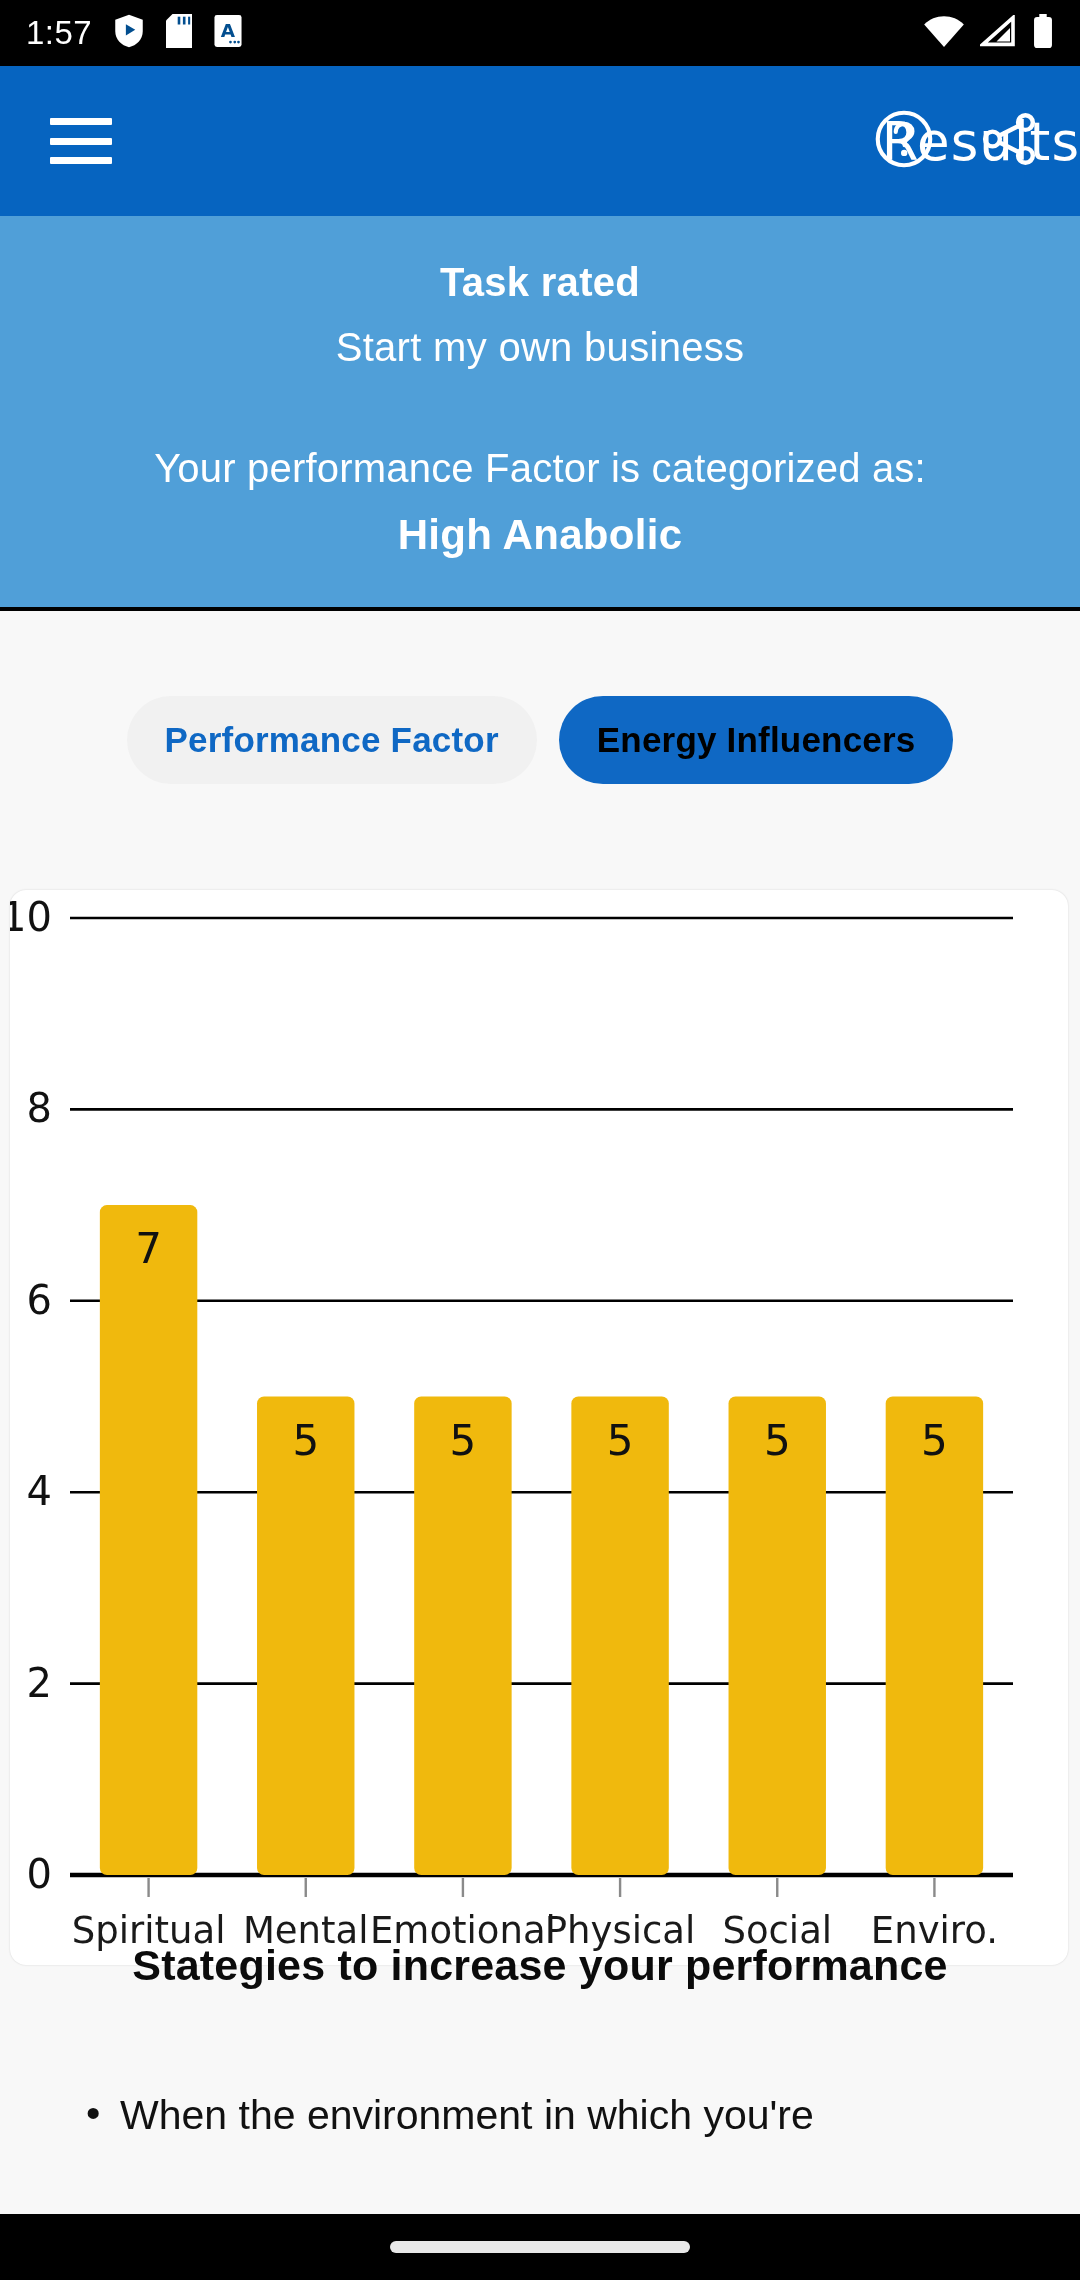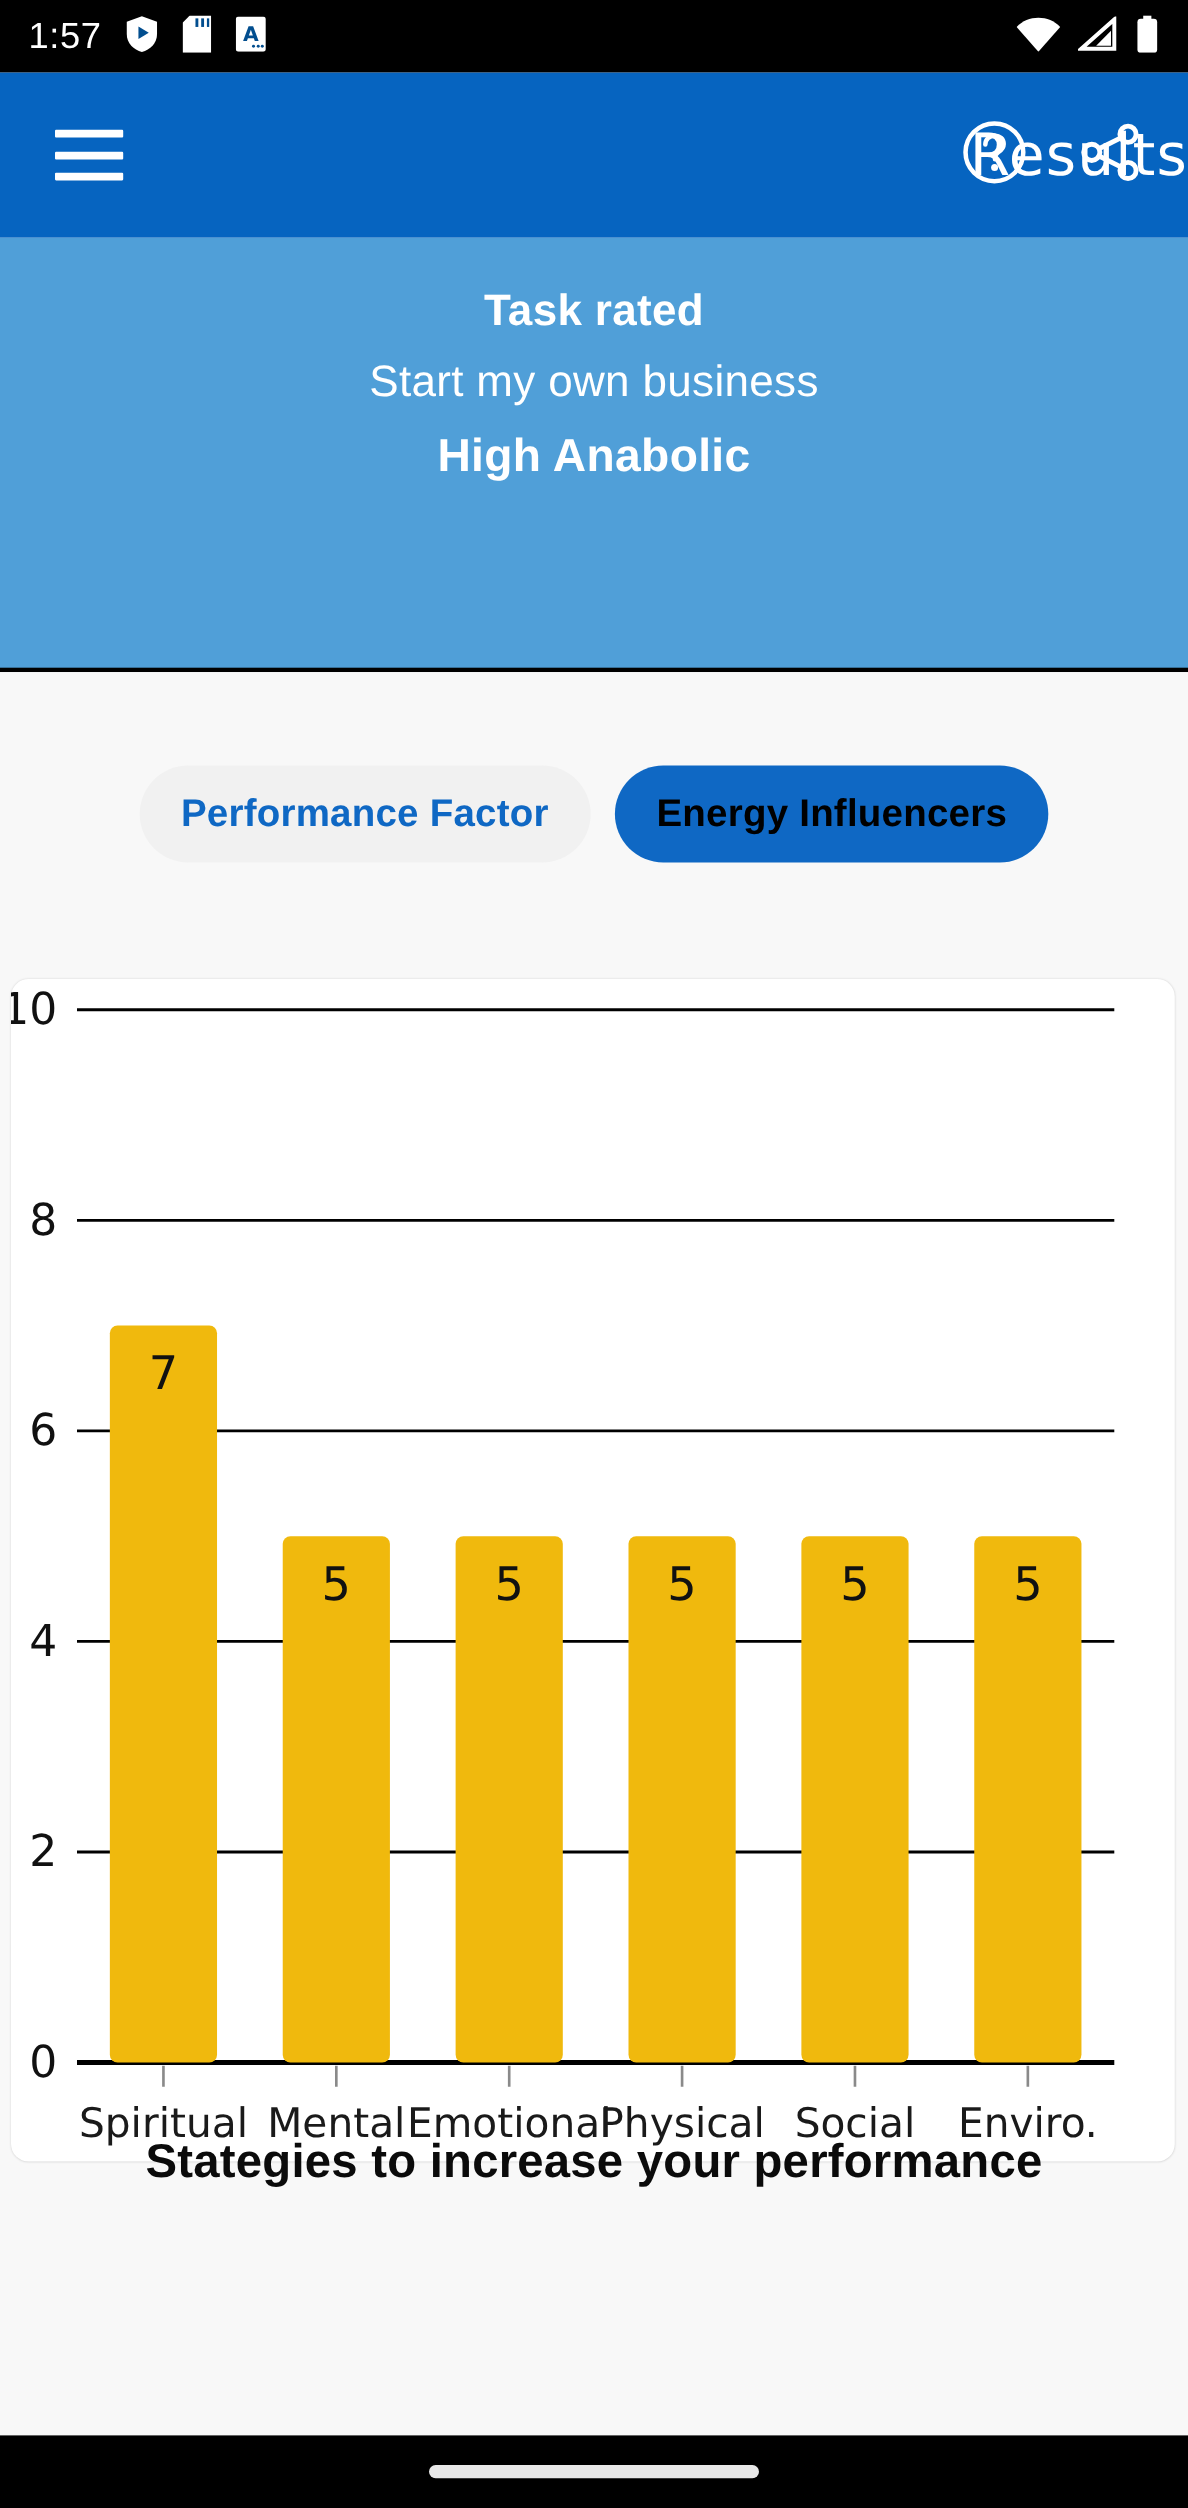--- a/index.html
+++ b/index.html
@@ -173,20 +173,21 @@
         <line x1="10.9" y1="14.3" x2="21.1" y2="9.2" stroke="#fff" stroke-width="2.3"></line>
         <line x1="10.9" y1="17.7" x2="21.1" y2="22.8" stroke="#fff" stroke-width="2.3"></line>
       </svg>
     </span>
   </div>
 </div>
 
 <div id="info-panel">
   <div id="task-rated-label">Task rated</div>
   <div id="task-name">Start my own business</div>
+  <div id="category-intro">Your performance Factor is categorized as:</div>
   <div id="category-value">High Anabolic</div>
 </div>
 
 <div id="tabs">
   <button class="tab inactive">Performance Factor</button>
   <button class="tab active">Energy Influencers</button>
 </div>
 
 <div id="chart-card">
   <svg id="chart-plot" viewBox="0 0 1058 1075" preserveAspectRatio="none">
@@ -224,17 +225,20 @@
       <text x="767.25" y="1053" text-anchor="middle" font-family="&quot;DejaVu Sans&quot;, sans-serif" font-size="37" fill="#1a1a1a">Social</text>
       <rect x="875.6949999999999" y="506.5" width="97.44333333333333" height="478.5" fill="#F0B90D" rx="7" ry="7"></rect>
       <text x="924.4166666666666" y="564.5" text-anchor="middle" font-family="&quot;DejaVu Sans&quot;, sans-serif" font-size="42" fill="#111">5</text>
       <line x1="924.4166666666666" y1="988" x2="924.4166666666666" y2="1007" stroke="#8a8a8a" stroke-width="2.4"></line>
       <text x="924.4166666666666" y="1053" text-anchor="middle" font-family="&quot;DejaVu Sans&quot;, sans-serif" font-size="37" fill="#1a1a1a">Enviro.</text>
     </svg>
 </div>
 
 <div id="strategies">
   <div id="strategies-title">Stategies to increase your performance</div>
+  <ul id="strategy-list">
+    <li class="strategy-item">When the environment in which you're</li>
+  </ul>
 </div>
 
 <div id="nav-bar">
   <div id="gesture-pill"></div>
 </div>
 
 </body></html>

